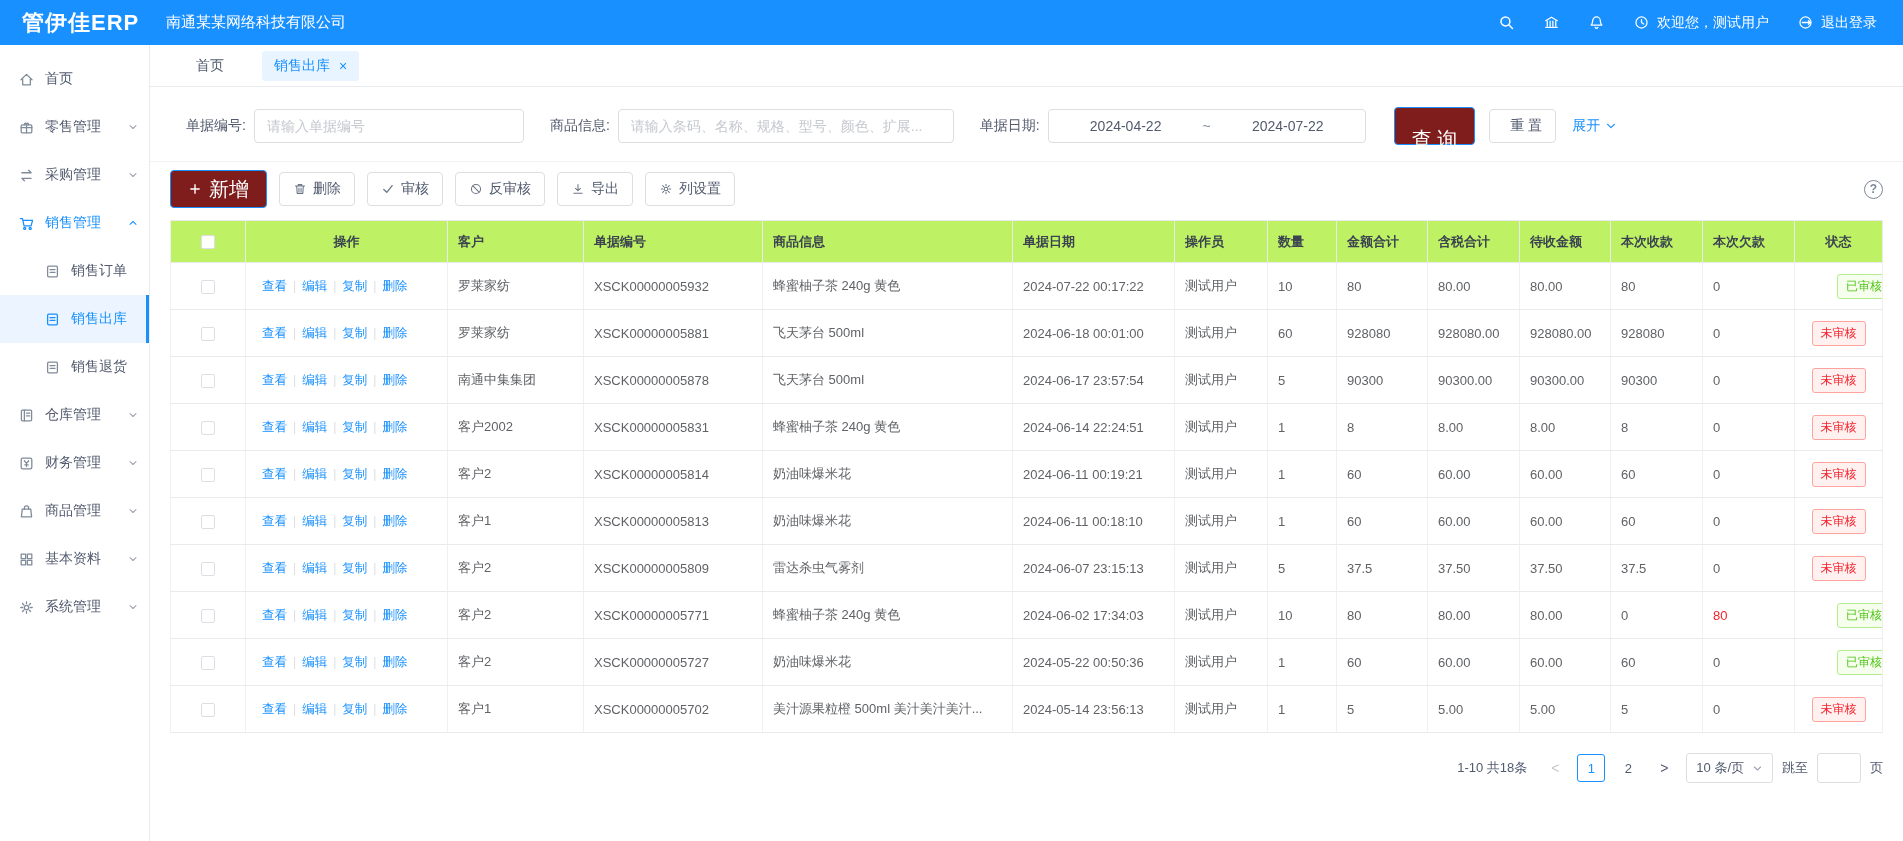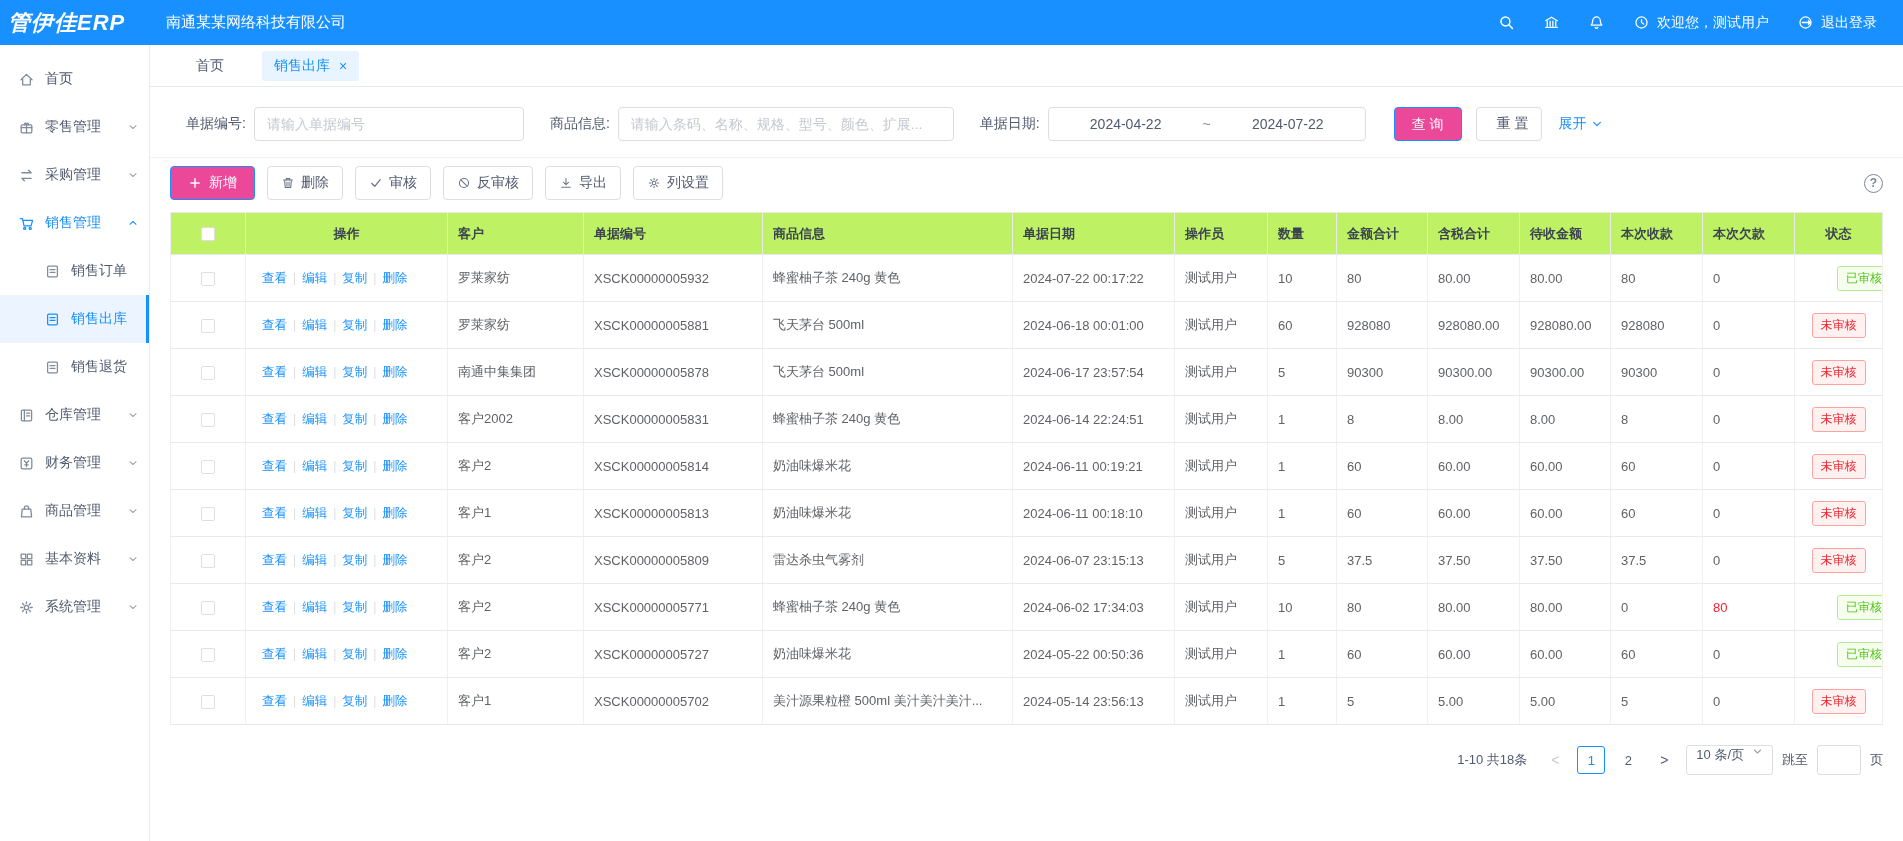--- a/index.html
+++ b/index.html
@@ -6,21 +6,21 @@
   html,body { margin:0; padding:0; }
   body {
     width:1903px; height:841px; overflow:hidden;
     font-family:"Liberation Sans","DejaVu Sans",sans-serif;
     background:#fff; color:#515a6e; font-size:14px;
   }
   svg { display:block; }
 
   
   .topbar { height:45px; background:#1890ff; display:flex; align-items:center; color:#fff; }
-  .logo { width:150px; padding-left:8px; font-size:22px; font-weight:bold; letter-spacing:1px; white-space:nowrap;font-style:italic; }
+  .logo { width:150px; padding-left:22px; font-size:22px; font-weight:bold; letter-spacing:1px; white-space:nowrap; }
   .company { font-size:15px; margin-left:16px; }
   .topbar-right { margin-left:auto; display:flex; align-items:center; gap:28px; padding-right:26px; font-size:14px; }
   .tb-icon svg { width:17px; height:17px; }
   .tb-group { display:flex; align-items:center; gap:7px; cursor:pointer; }
 
   
   .layout { display:flex; height:796px; }
   .sidebar { width:150px; flex-shrink:0; border-right:1px solid #e8eaec; padding-top:10px; background:#fff; }
   .side-item { height:48px; display:flex; align-items:center; padding:0 10px 0 18px; font-size:14px; color:#515a6e; cursor:pointer; }
   .side-item .mi { width:17px; height:17px; margin-right:10px; color:#808b9a; flex-shrink:0; }
@@ -41,21 +41,21 @@
 
   
   .filterbar { display:flex; align-items:center; flex-shrink:0; padding:20px 20px 16px 36px; }
   .f-label { color:#515a6e; margin-right:8px; white-space:nowrap; }
   .inp { height:34px; border:1px solid #dcdee2; border-radius:4px; padding:0 12px; font-size:14px; color:#515a6e; outline:none; font-family:inherit; }
   .inp::placeholder { color:#c5c8ce; }
   .inp-doc { width:270px; margin-right:26px; }
   .inp-prod { width:336px; margin-right:26px; }
   .datebox { width:318px; height:34px; border:1px solid #dcdee2; border-radius:4px; display:flex; align-items:center; justify-content:space-evenly; color:#515a6e; margin-right:28px; cursor:pointer; }
   .date-sep { color:#808b9a; }
-  .btn-primary { height:34px; padding:8px 17px; background:#ec4899; border:1px solid #1890ff; color:#fff; font-size:14px; border-radius:4px; cursor:pointer; font-family:inherit; }
+  .btn-primary { height:34px; padding:18px 17px; background:#7f1d1d; border:1px solid #1890ff; color:#fff; font-size:20px; border-radius:4px; cursor:pointer; font-family:inherit; }
   .btn-default { height:34px; padding:0 13px; background:#fff; border:1px solid #dcdee2; color:#515a6e; font-size:14px; border-radius:4px; cursor:pointer; font-family:inherit; display:inline-flex; align-items:center; gap:6px; }
   .gap14 { margin-left:14px;padding-left:20px; }
   .link-expand { color:#1890ff; margin-left:16px; display:inline-flex; align-items:center; gap:5px; cursor:pointer; }
   .link-expand svg { width:12px; height:12px; }
 
   
   .toolbar { display:flex; align-items:center; gap:12px; padding:8px 20px 12px 20px; border-top:1px solid #f0f2f5; flex-shrink:0; }
   .btn-primary.add { display:inline-flex; align-items:center; gap:7px; }
   .btn-primary.add svg, .btn-default svg { width:14px; height:14px; }
   .btn-default svg { color:#6b7585; }
@@ -78,21 +78,21 @@
   .badge-red { color:#f5222d; background:#fff1f0; border-color:#ffa39e; }
   .text-red { color:#f5222d; }
 
   
   .pagination { display:flex; align-items:center; justify-content:flex-end; gap:9px; padding:20px 20px 0 0; color:#515a6e; font-size:13px; }
   .pg-total { margin-right:6px; }
   .pg-arrow { width:26px; height:28px; display:flex; align-items:center; justify-content:center; font-size:14px; cursor:pointer; }
   .pg-arrow.disabled { color:#c5c8ce; cursor:default; }
   .pg-num { min-width:28px; height:28px; display:flex; align-items:center; justify-content:center; border-radius:3px; cursor:pointer; }
   .pg-num.active { border:1px solid #1890ff; color:#1890ff; }
-  .pg-size { height:30px; border:1px solid #dcdee2; border-radius:3px; display:flex; gap:8px; padding:0 9px; cursor:pointer; }
+  .pg-size { height:30px; border:1px solid #dcdee2; border-radius:3px; display:flex; align-items:center; gap:8px; padding:0 9px; cursor:pointer; }
   .pg-size svg { width:11px; height:11px; color:#9aa3b0; }
   .pg-jump-input { width:44px; height:30px; border:1px solid #dcdee2; border-radius:3px; outline:none; font-family:inherit; font-size:13px; text-align:center; }
 </style>
 </head>
 <body>
 
 <div class="topbar">
   <div class="logo">管伊佳ERP</div>
   <div class="company">南通某某网络科技有限公司</div>
   <div class="topbar-right">

